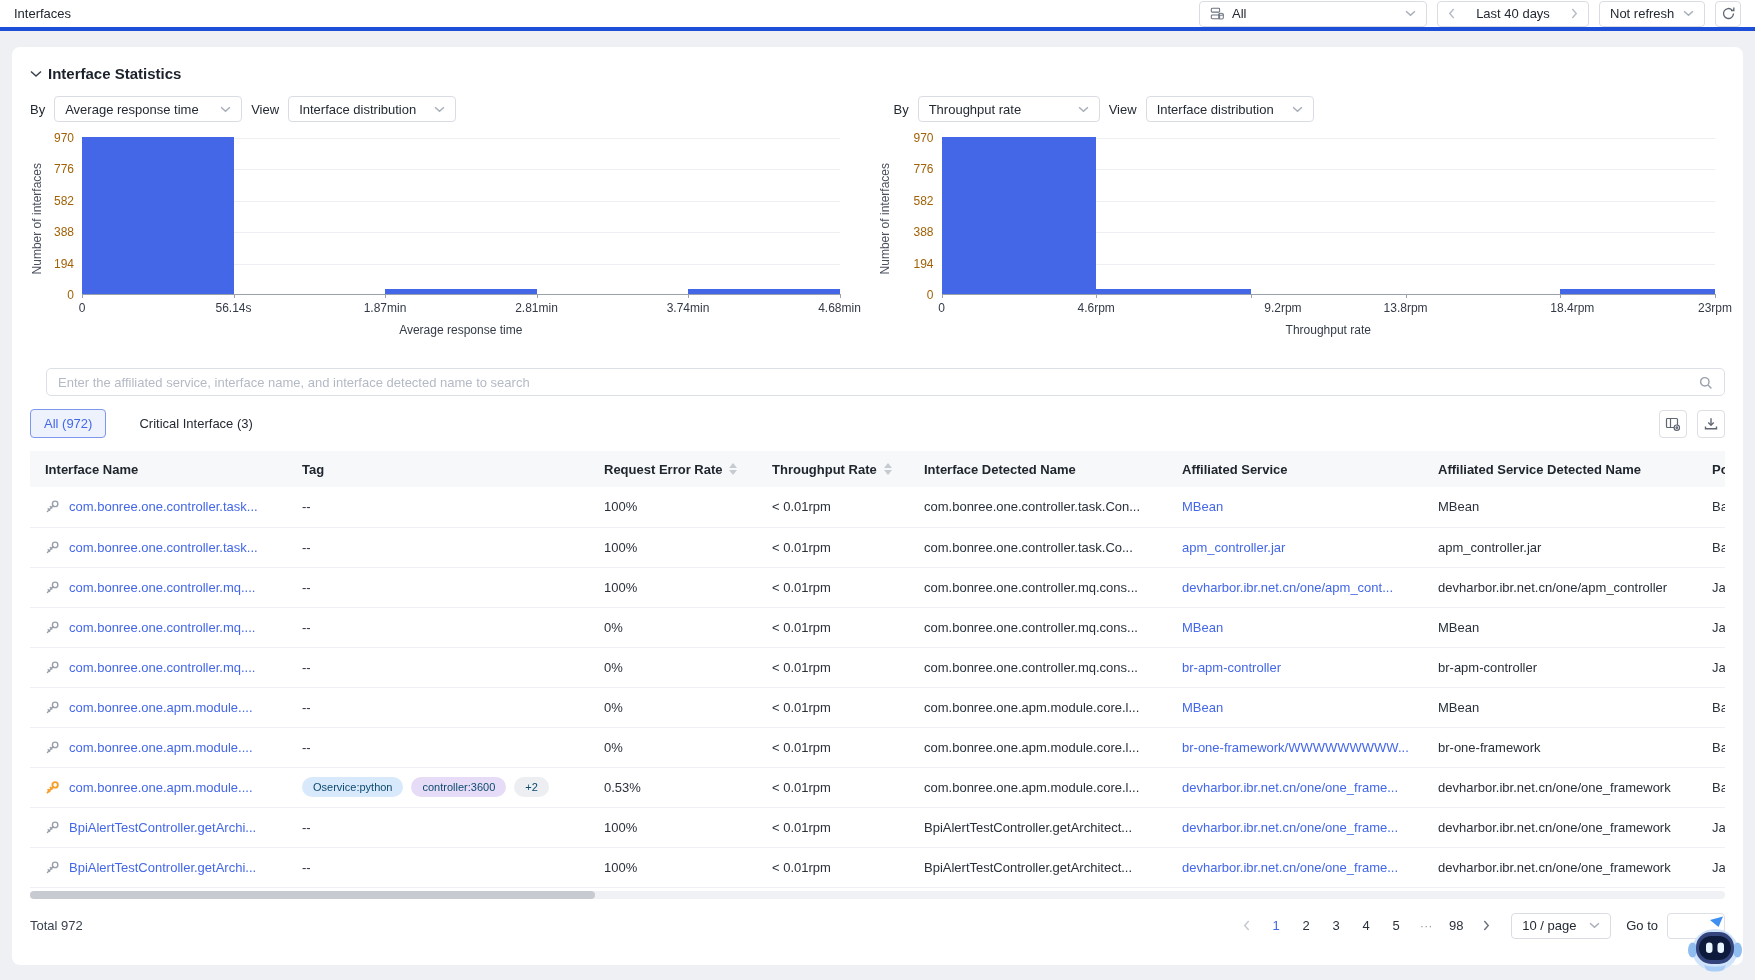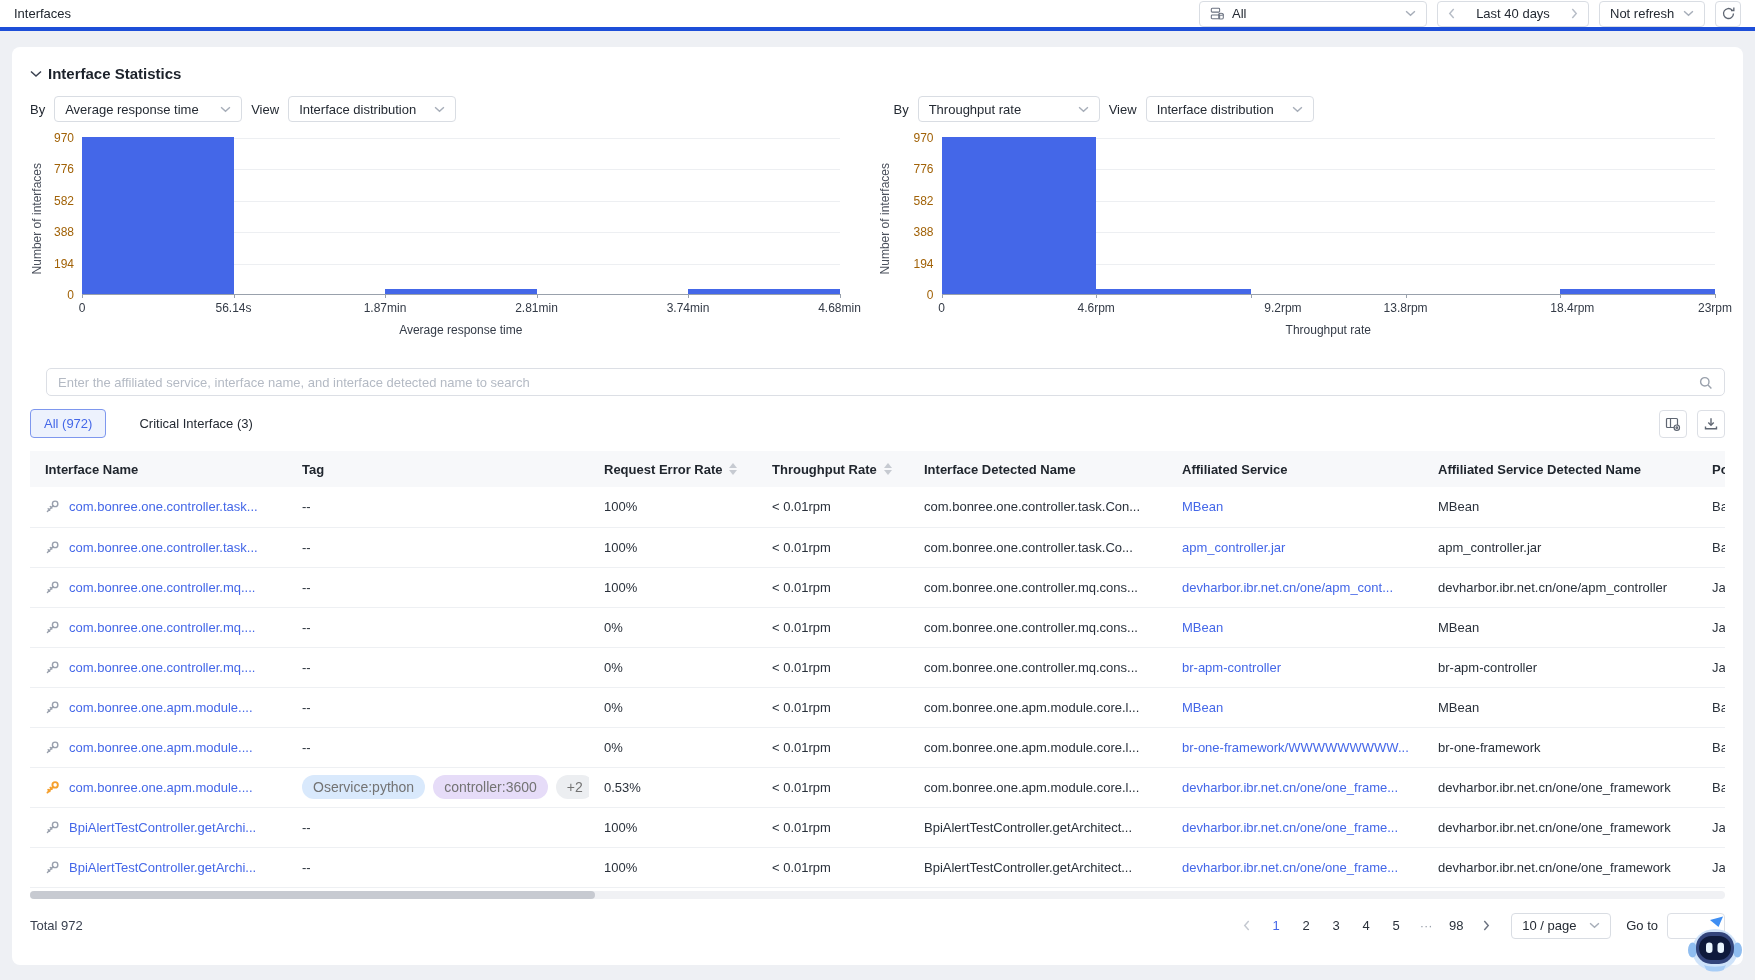--- a/index.html
+++ b/index.html
@@ -81,22 +81,22 @@
   thead th .th-inner { display:flex; align-items:center; }
   tbody td { height:40px; border-bottom:1px solid #eef0f3; padding:0 12px 0 15px;
     white-space:nowrap; overflow:hidden; color:#2a313b; }
   .sorters { display:inline-flex; flex-direction:column; margin-left:7px; gap:2px; cursor:pointer; }
   .caret-up { width:0; height:0; border-left:4px solid transparent; border-right:4px solid transparent;
     border-bottom:5px solid #c6cad1; }
   .caret-down { width:0; height:0; border-left:4px solid transparent; border-right:4px solid transparent;
     border-top:5px solid #c6cad1; }
   .lnk { color:#4467e8; cursor:pointer; text-decoration:none; }
   .name-cell { display:flex; align-items:center; gap:9px; }
-  .pill { display:inline-block; padding:4px 11px; border-radius:12px; font-size:14px;
-    color:#737373; margin-right:8px; }
+  .pill { display:inline-block; padding:4px 11px; border-radius:12px; font-size:11px;
+    color:#0c4a6e; margin-right:8px; }
   
   .hscroll { height:8px; border-radius:4px; background:#f0f1f4; margin-top:3px; position:relative; }
   .hscroll .thumb { position:absolute; left:0; top:0; height:8px; width:565px; border-radius:4px; background:#c7cad1; cursor:grab; }
   .footer { display:flex; align-items:center; margin-top:14px; }
   .total { color:#3a4150; }
   .pager { margin-left:auto; display:flex; align-items:center; }
   .pg { min-width:24px; height:26px; padding:0 4px; display:flex; align-items:center; justify-content:center;
     border-radius:4px; cursor:pointer; color:#2a313b; margin:0 3px; }
   .pg.current { color:#4467e8; }
   .pg.dots { color:#9aa1ac; }

